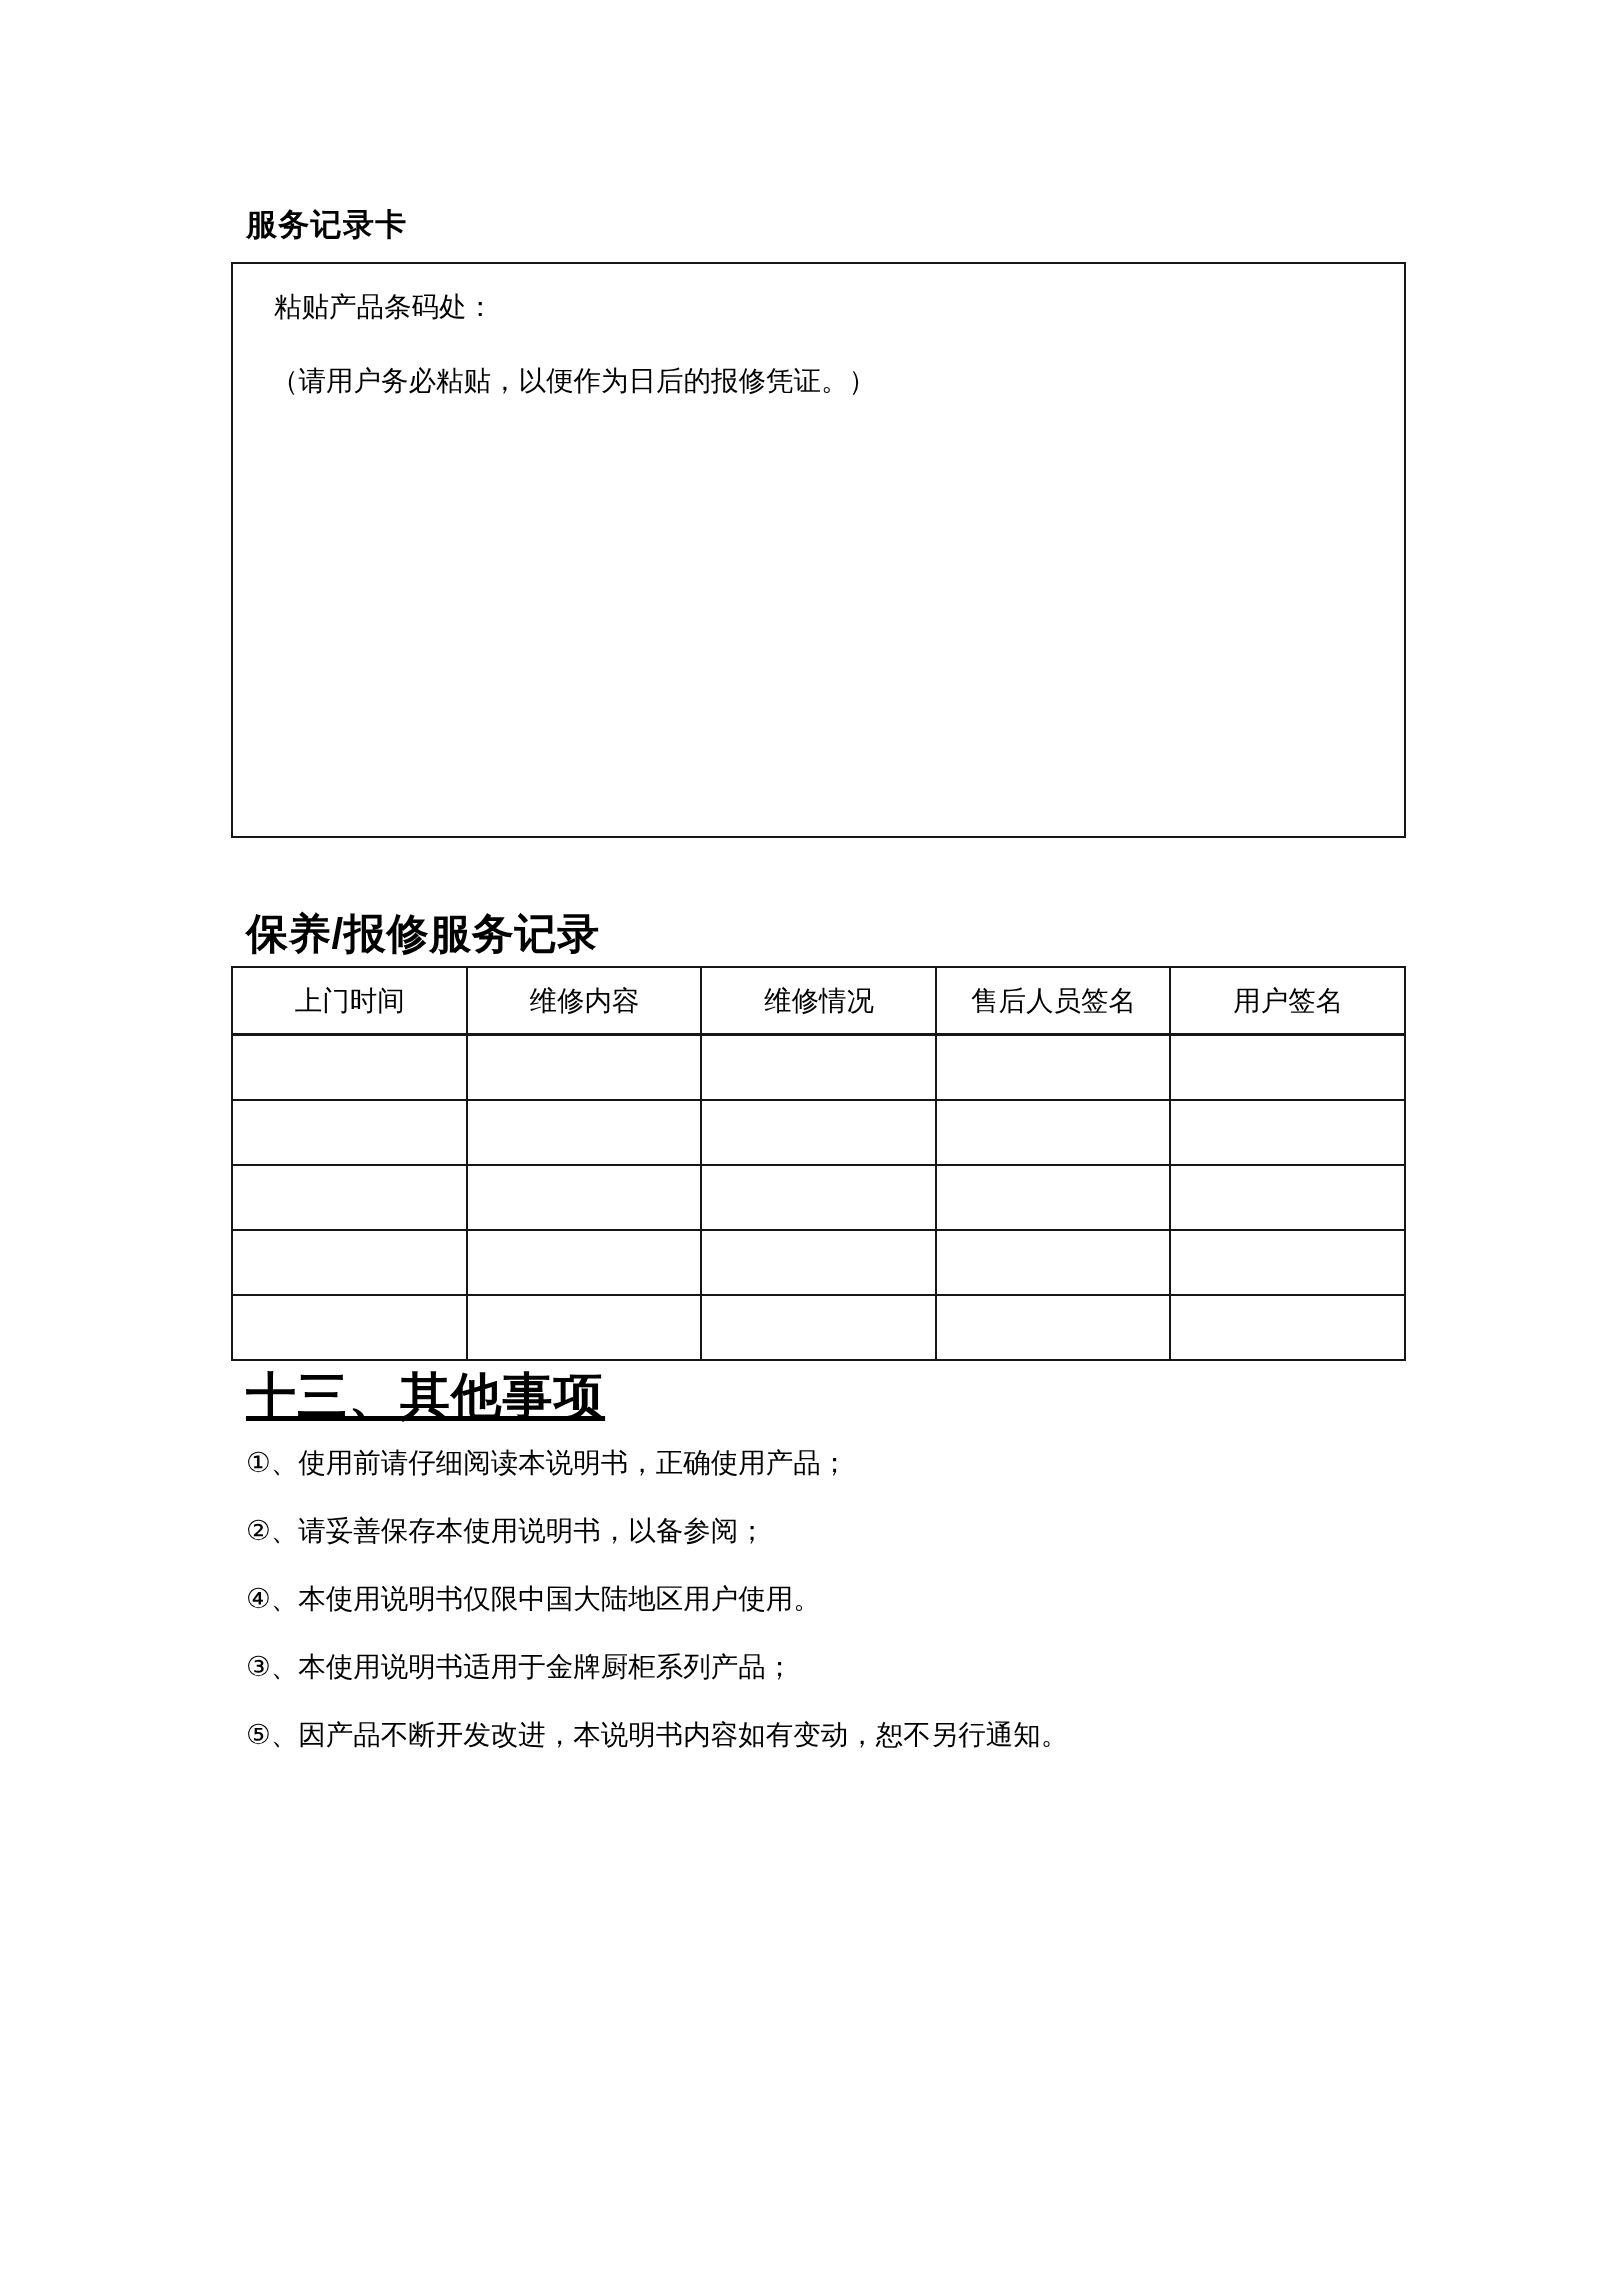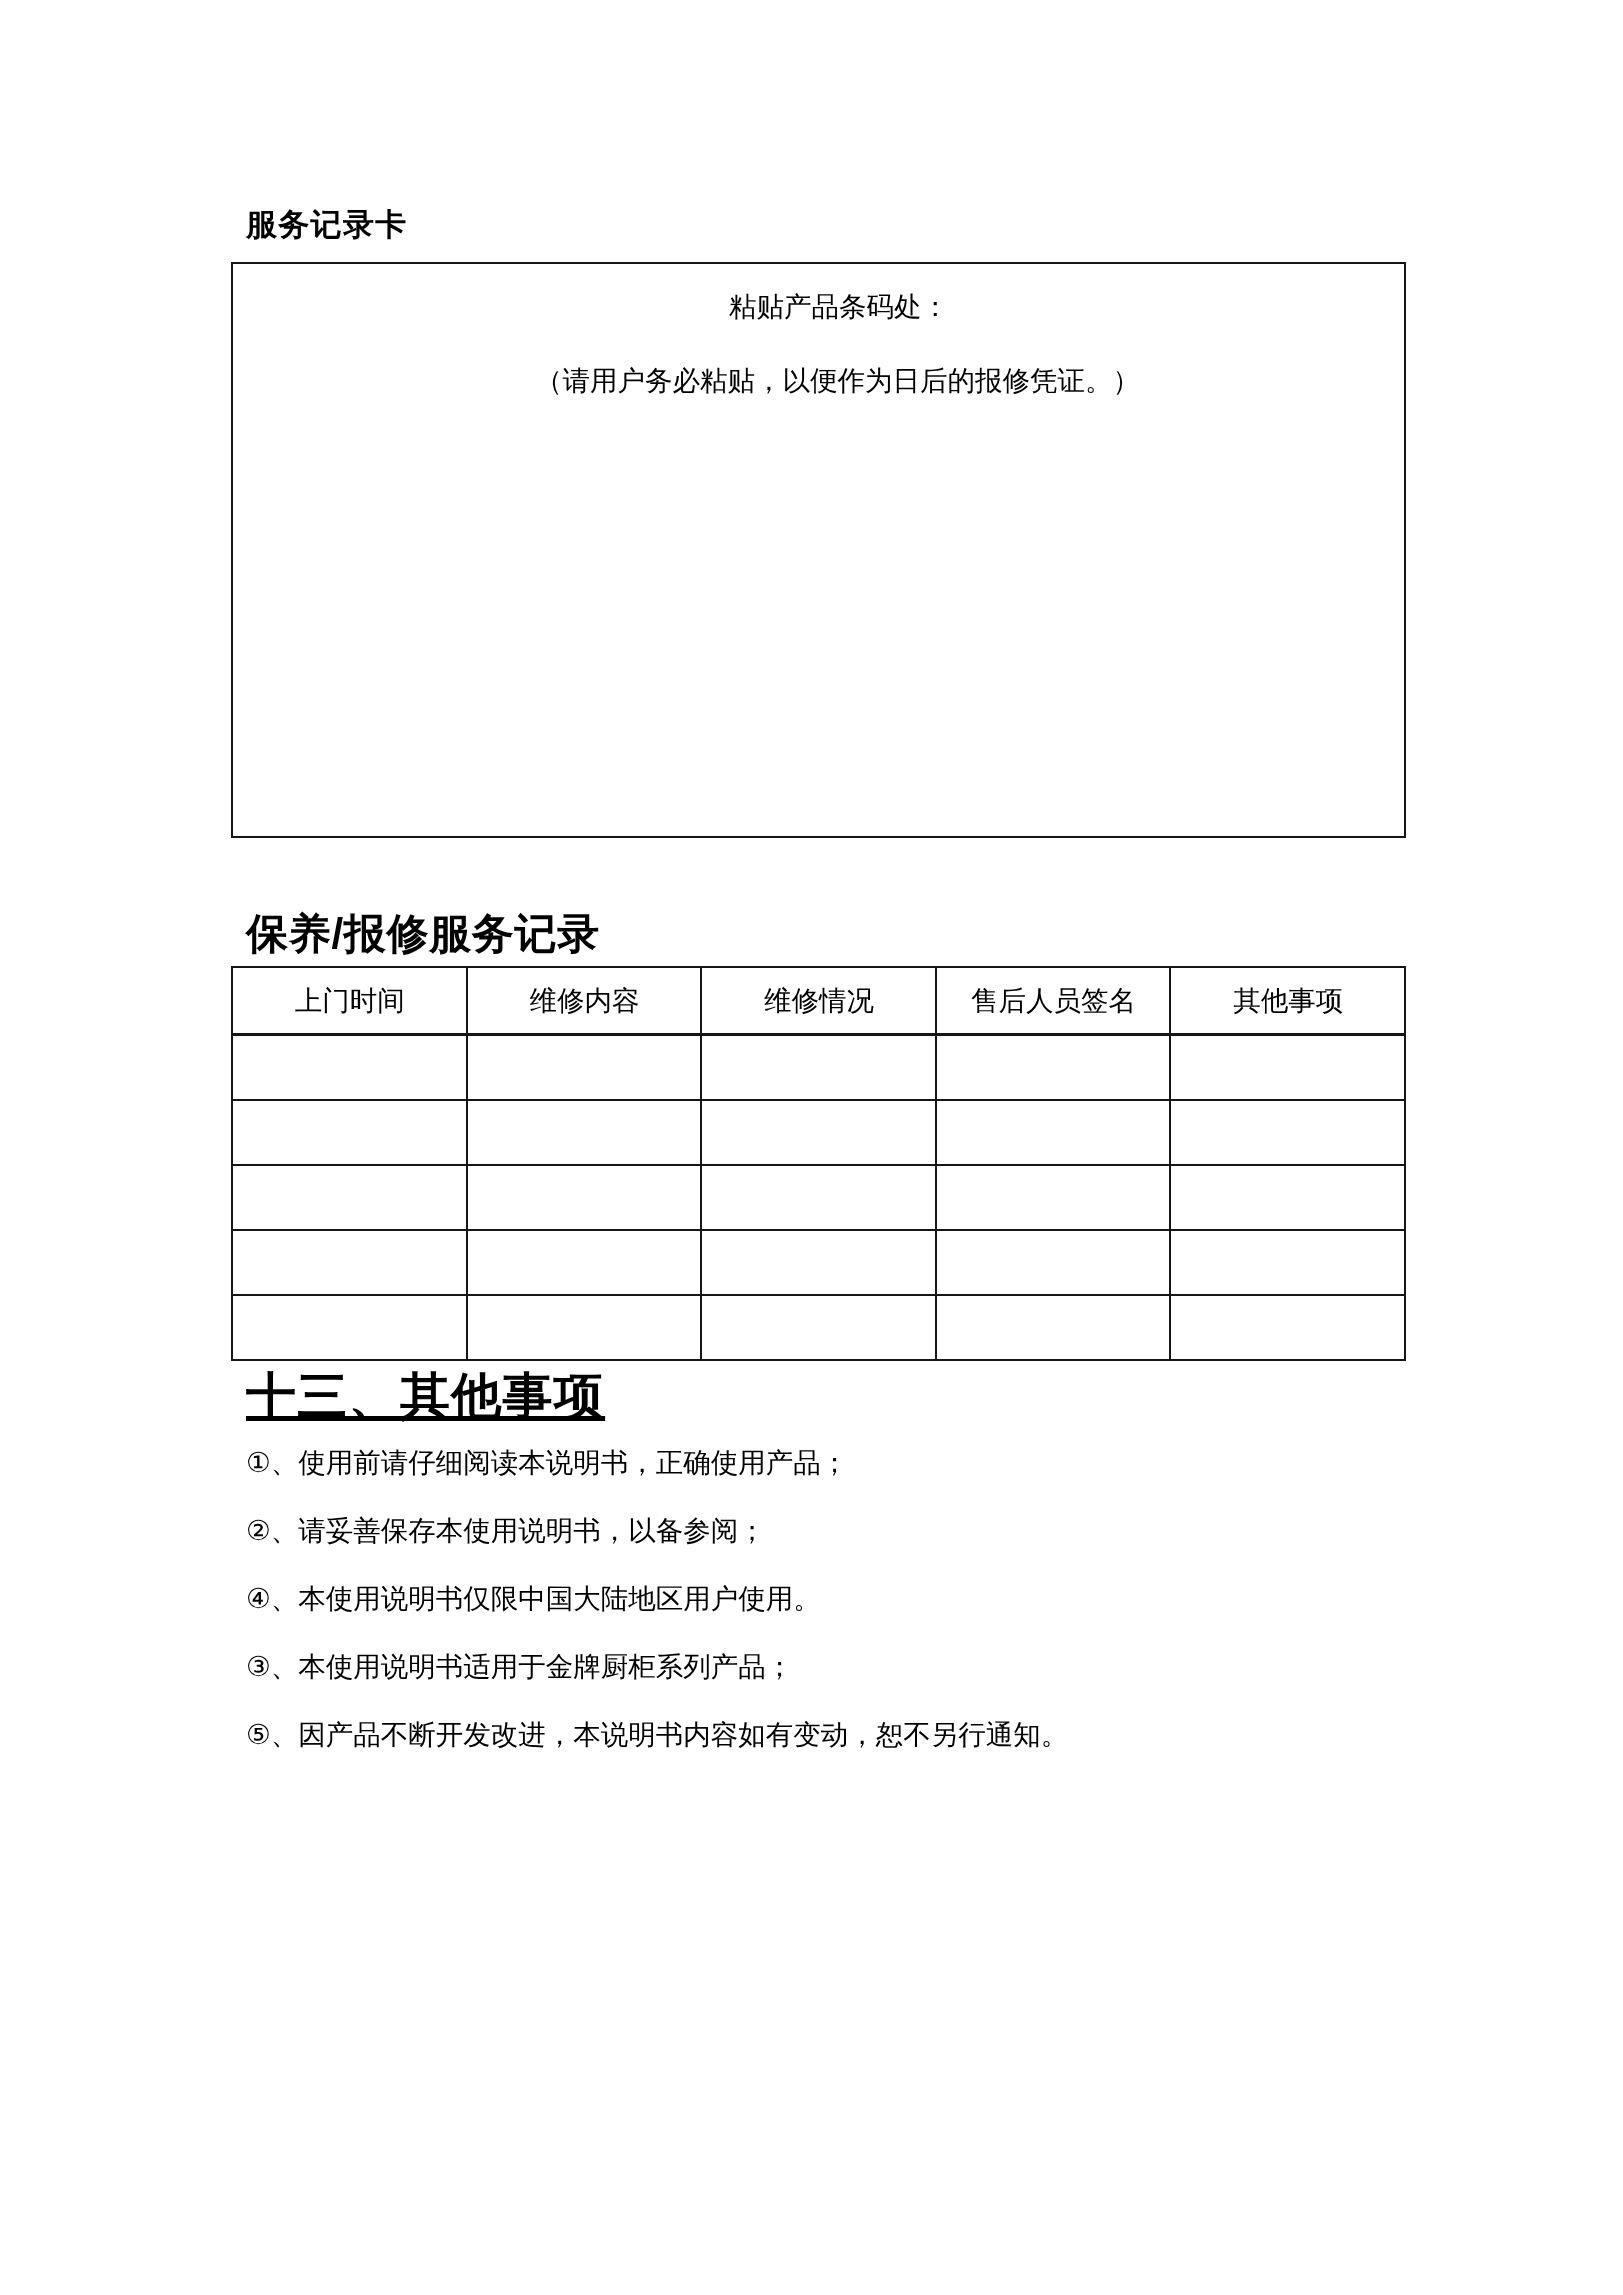--- a/index.html
+++ b/index.html
@@ -29,21 +29,20 @@
     font-weight: bold;
     letter-spacing: 1.3px;
   }
   .barcode-box {
     box-sizing: border-box;
     margin-top: 19.6px;
     width: 1175px;
     height: 576px;
     border: 2px solid #161616;
     background: #ffffff;
-    text-align: center;
   }
   .barcode-box .line1 {
     margin: 27.5px 0 0 41px;
     font-size: 27.5px;
     line-height: 31px;
   }
   .barcode-box .line2 {
     margin: 43px 0 8px 38px;
     font-size: 27.5px;
     line-height: 31px;
@@ -108,21 +107,21 @@
 
     <h2 class="maint-title">保养/报修服务记录</h2>
 
     <table class="service-table">
       <thead>
         <tr>
           <th>上门时间</th>
           <th>维修内容</th>
           <th>维修情况</th>
           <th>售后人员签名</th>
-          <th>其他事项</th>
+          <th>用户签名</th>
         </tr>
       </thead>
       <tbody>
           <tr>
             <td></td>
             <td></td>
             <td></td>
             <td></td>
             <td></td>
           </tr>

